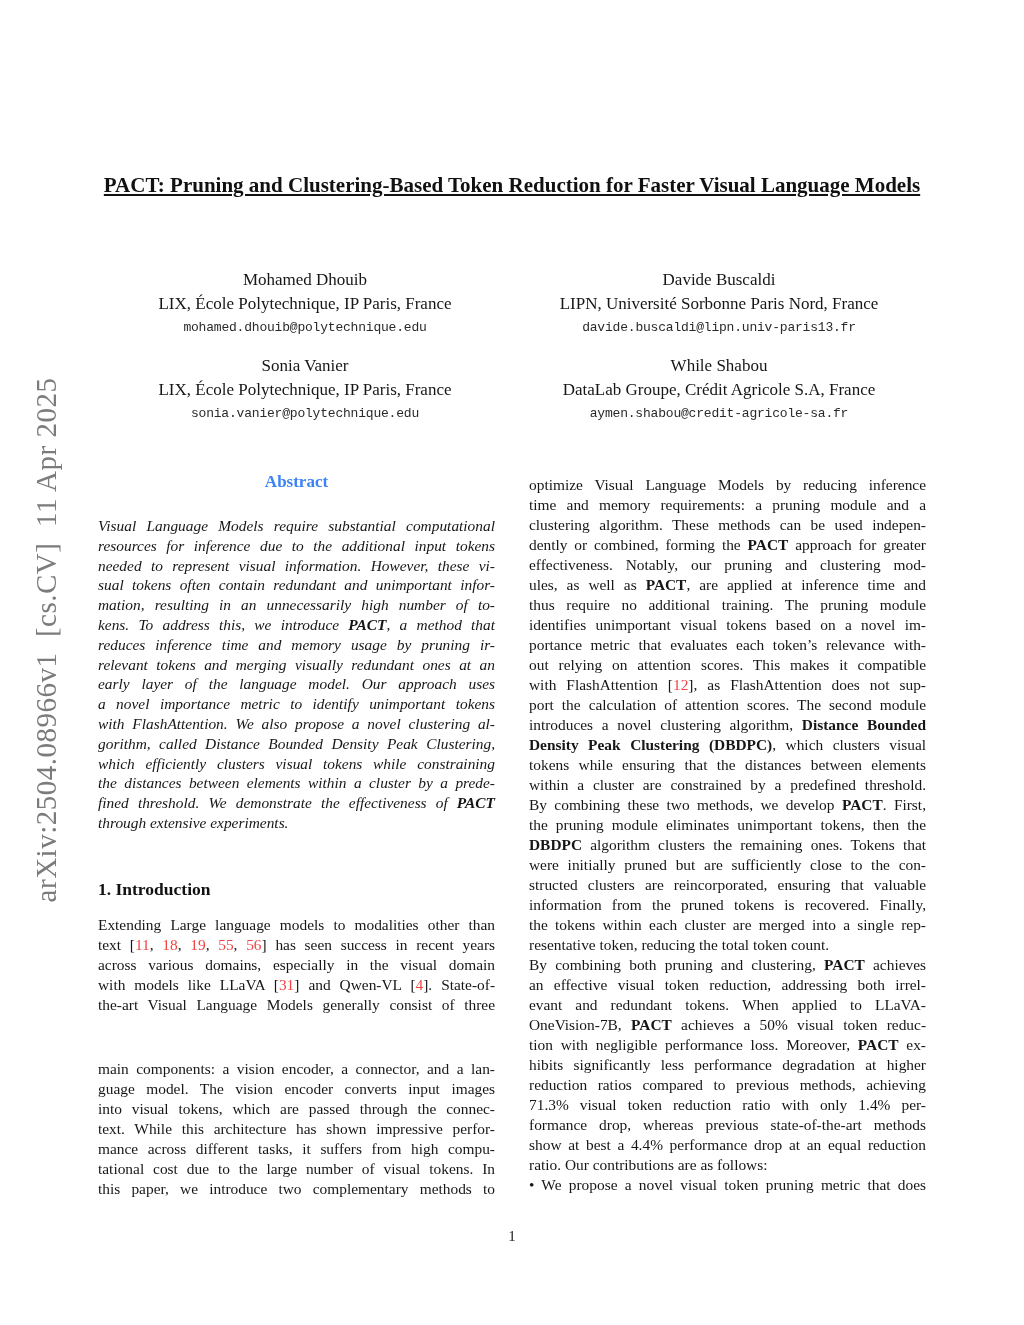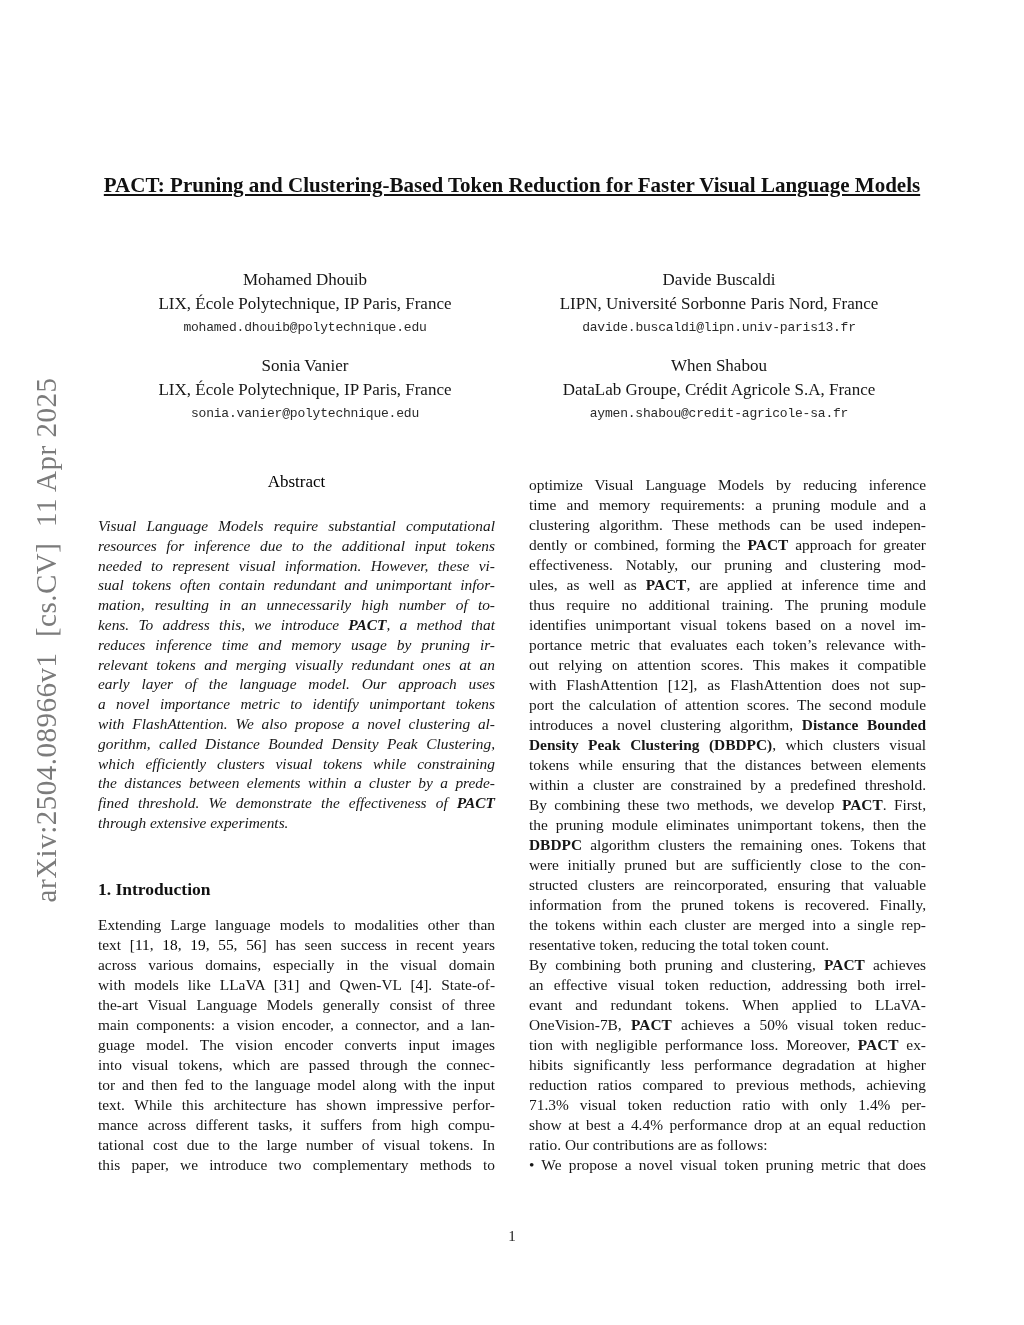--- a/index.html
+++ b/index.html
@@ -55,44 +55,44 @@
   .col {
     position: absolute;
     top: 470px;
     width: 397px;
   }
   .col.left  { left: 98px;  padding-top: 2px; }
   .col.right { left: 529px; padding-top: 5px; }
   .abs-heading {
     text-align: center;
     font-size: 17px;
-    font-weight: normal;
+    font-weight: bold;
     margin-bottom: 24px;
-    color: #000000;
+    color: #3b82f6;
   }
   .abs-lines .jline {
     font-style: italic;
     line-height: 19.8px;
   }
   .sec-heading {
     font-size: 17.5px;
     font-weight: bold;
     margin-top: 46px;
     margin-bottom: 15px;
     color: #111111;
   }
   .jline {
     white-space: pre;
     font-size: 15.4px;
     line-height: 20px;
     color: #161616;
   }
   .s-b  { font-weight: bold; font-style: normal; }
   .s-bi { font-weight: bold; font-style: italic; }
-  .s-c  { color: #000000; }
+  .s-c  { color: #ef4444; }
   .page-num {
     position: absolute;
     top: 1228px; left: 0;
     width: 1024px;
     text-align: center;
     font-size: 15px;
     color: #222222;
   }
 </style>
 </head>
@@ -114,21 +114,21 @@
       <div class="author-name">Davide Buscaldi</div>
       <div class="author-affil">LIPN, Université Sorbonne Paris Nord, France</div>
       <div class="author-email">davide.buscaldi@lipn.univ-paris13.fr</div>
     </div>
     <div class="author">
       <div class="author-name">Sonia Vanier</div>
       <div class="author-affil">LIX, École Polytechnique, IP Paris, France</div>
       <div class="author-email">sonia.vanier@polytechnique.edu</div>
     </div>
     <div class="author">
-      <div class="author-name">When Shabou</div>
+      <div class="author-name">While Shabou</div>
       <div class="author-affil">DataLab Groupe, Crédit Agricole S.A, France</div>
       <div class="author-email">aymen.shabou@credit-agricole-sa.fr</div>
     </div>
   </div>
 
   <div class="col left">
     <div class="abs-heading">Abstract</div>
     <div class="abs-lines">
         <div class="jline" style="word-spacing: 6.40937px;"><span>Visual Language Models require substantial computational</span></div>
         <div class="jline" style="word-spacing: 5.70508px;"><span>resources for inference due to the additional input tokens</span></div>
@@ -147,24 +147,23 @@
         <div class="jline" style="word-spacing: 5.2567px;"><span>fined threshold. We demonstrate the effectiveness of </span><span class="s-bi">PACT</span></div>
         <div class="jline short"><span>through extensive experiments.</span></div>
       </div>
     <div class="sec-heading">1. Introduction</div>
     <div class="body-lines">
         <div class="jline" style="word-spacing: 5.28125px;"><span>Extending Large language models to modalities other than</span></div>
         <div class="jline" style="word-spacing: 4.8608px;"><span>text [</span><span class="s-c">11</span><span>, </span><span class="s-c">18</span><span>, </span><span class="s-c">19</span><span>, </span><span class="s-c">55</span><span>, </span><span class="s-c">56</span><span>] has seen success in recent years</span></div>
         <div class="jline" style="word-spacing: 7.86384px;"><span>across various domains, especially in the visual domain</span></div>
         <div class="jline" style="word-spacing: 5.11719px;"><span>with models like LLaVA [</span><span class="s-c">31</span><span>] and Qwen-VL [</span><span class="s-c">4</span><span>]. State-of-</span></div>
         <div class="jline" style="word-spacing: 5.78348px;"><span>the-art Visual Language Models generally consist of three</span></div>
-        <div class="jline" style="word-spacing: 3.64757px;"><span>main components: a vision encoder, a connector, and a lan-</span></div>
+        <div class="jline" style="word-spacing: 3.64757px; margin-top: 44px;"><span>main components: a vision encoder, a connector, and a lan-</span></div>
         <div class="jline" style="word-spacing: 7.66295px;"><span>guage model. The vision encoder converts input images</span></div>
         <div class="jline" style="word-spacing: 6.08203px;"><span>into visual tokens, which are passed through the connec-</span></div>
-        <div class="jline" style="word-spacing: 2.94602px;"><span>tor and then fed to the language model along with the input</span></div>
         <div class="jline" style="word-spacing: 5.87723px;"><span>text. While this architecture has shown impressive perfor-</span></div>
         <div class="jline" style="word-spacing: 5.72656px;"><span>mance across different tasks, it suffers from high compu-</span></div>
         <div class="jline" style="word-spacing: 5.06406px;"><span>tational cost due to the large number of visual tokens. In</span></div>
         <div class="jline" style="word-spacing: 7.34375px;"><span>this paper, we introduce two complementary methods to</span></div>
       </div>
   </div>
 
   <div class="col right">
     <div class="body-lines">
         <div class="jline" style="word-spacing: 7.95833px;"><span>optimize Visual Language Models by reducing inference</span></div>
@@ -192,20 +191,21 @@
         <div class="jline" style="word-spacing: 3.40156px;"><span>the tokens within each cluster are merged into a single rep-</span></div>
         <div class="jline short"><span>resentative token, reducing the total token count.</span></div>
         <div class="jline" style="word-spacing: 4.35938px;"><span>By combining both pruning and clustering, </span><span class="s-b">PACT</span><span> achieves</span></div>
         <div class="jline" style="word-spacing: 6.44643px;"><span>an effective visual token reduction, addressing both irrel-</span></div>
         <div class="jline" style="word-spacing: 9.16964px;"><span>evant and redundant tokens. When applied to LLaVA-</span></div>
         <div class="jline" style="word-spacing: 5.47321px;"><span>OneVision-7B, </span><span class="s-b">PACT</span><span> achieves a 50% visual token reduc-</span></div>
         <div class="jline" style="word-spacing: 3.90179px;"><span>tion with negligible performance loss. Moreover, </span><span class="s-b">PACT</span><span> ex-</span></div>
         <div class="jline" style="word-spacing: 6.47396px;"><span>hibits significantly less performance degradation at higher</span></div>
         <div class="jline" style="word-spacing: 6.6849px;"><span>reduction ratios compared to previous methods, achieving</span></div>
         <div class="jline" style="word-spacing: 7.24023px;"><span>71.3% visual token reduction ratio with only 1.4% per-</span></div>
+        <div class="jline" style="word-spacing: 8.11562px;"><span>formance drop, whereas previous state-of-the-art methods</span></div>
         <div class="jline" style="word-spacing: 2.81875px;"><span>show at best a 4.4% performance drop at an equal reduction</span></div>
         <div class="jline short"><span>ratio. Our contributions are as follows:</span></div>
         <div class="jline" style="word-spacing: 3.40937px;"><span>• We propose a novel visual token pruning metric that does</span></div>
       </div>
   </div>
 
   <div class="page-num">1</div>
 
 </div>
 

